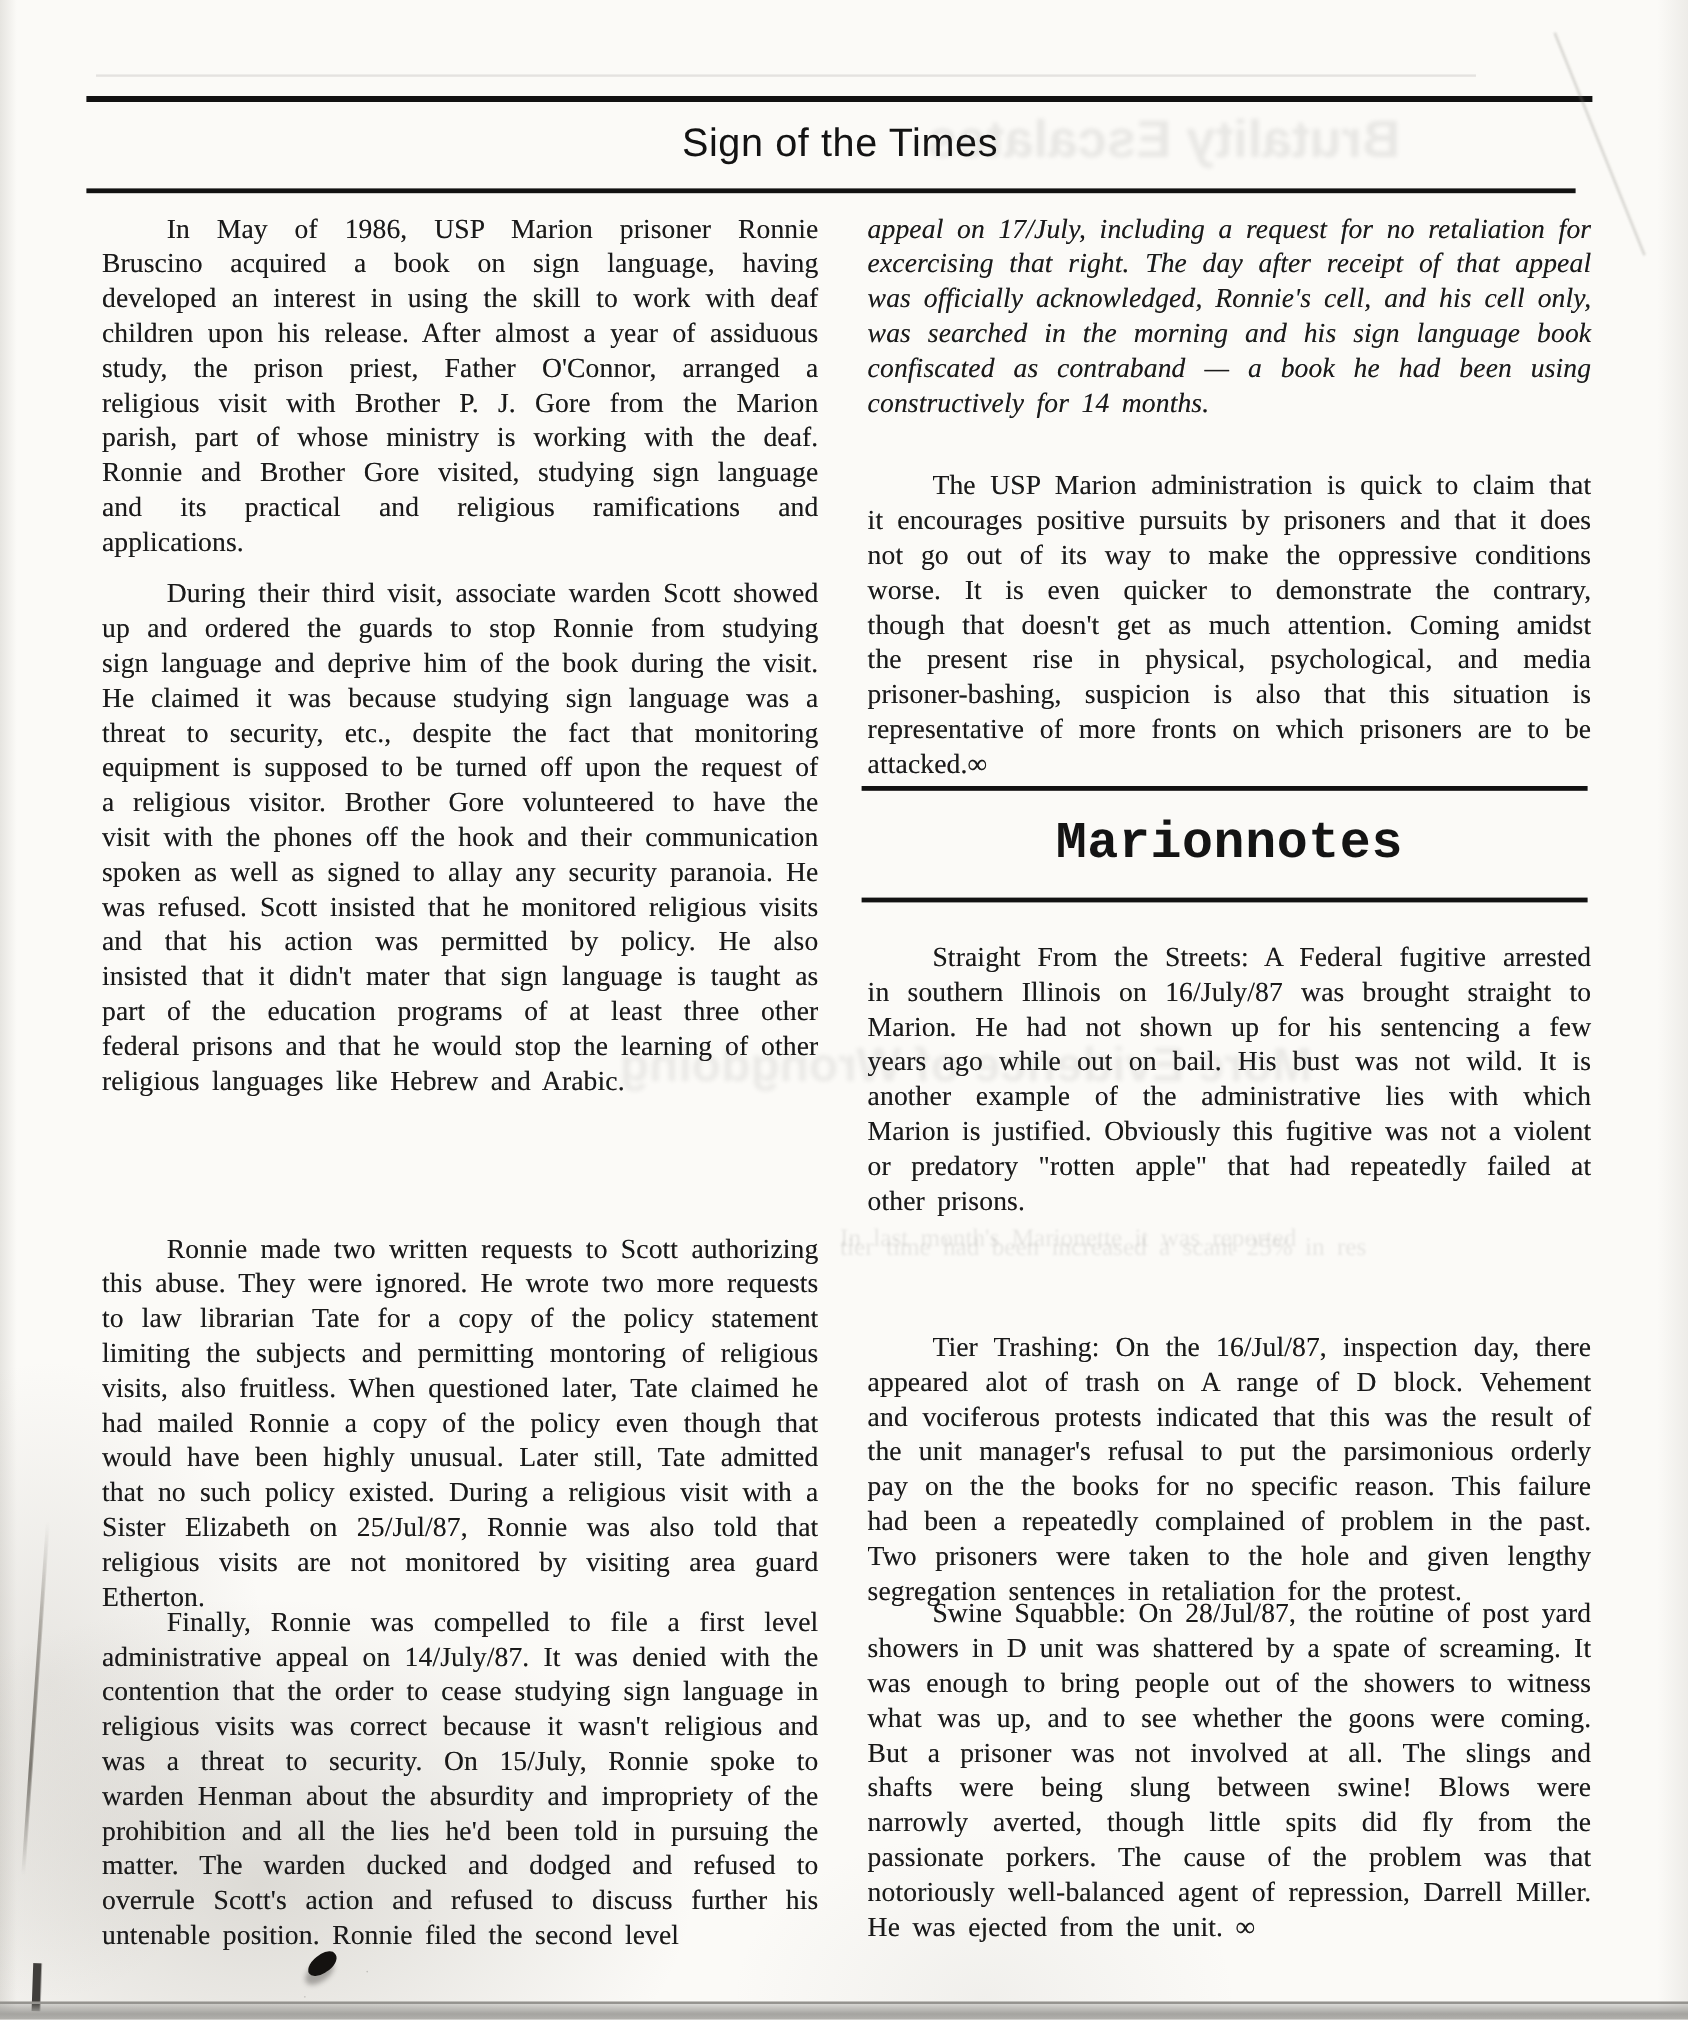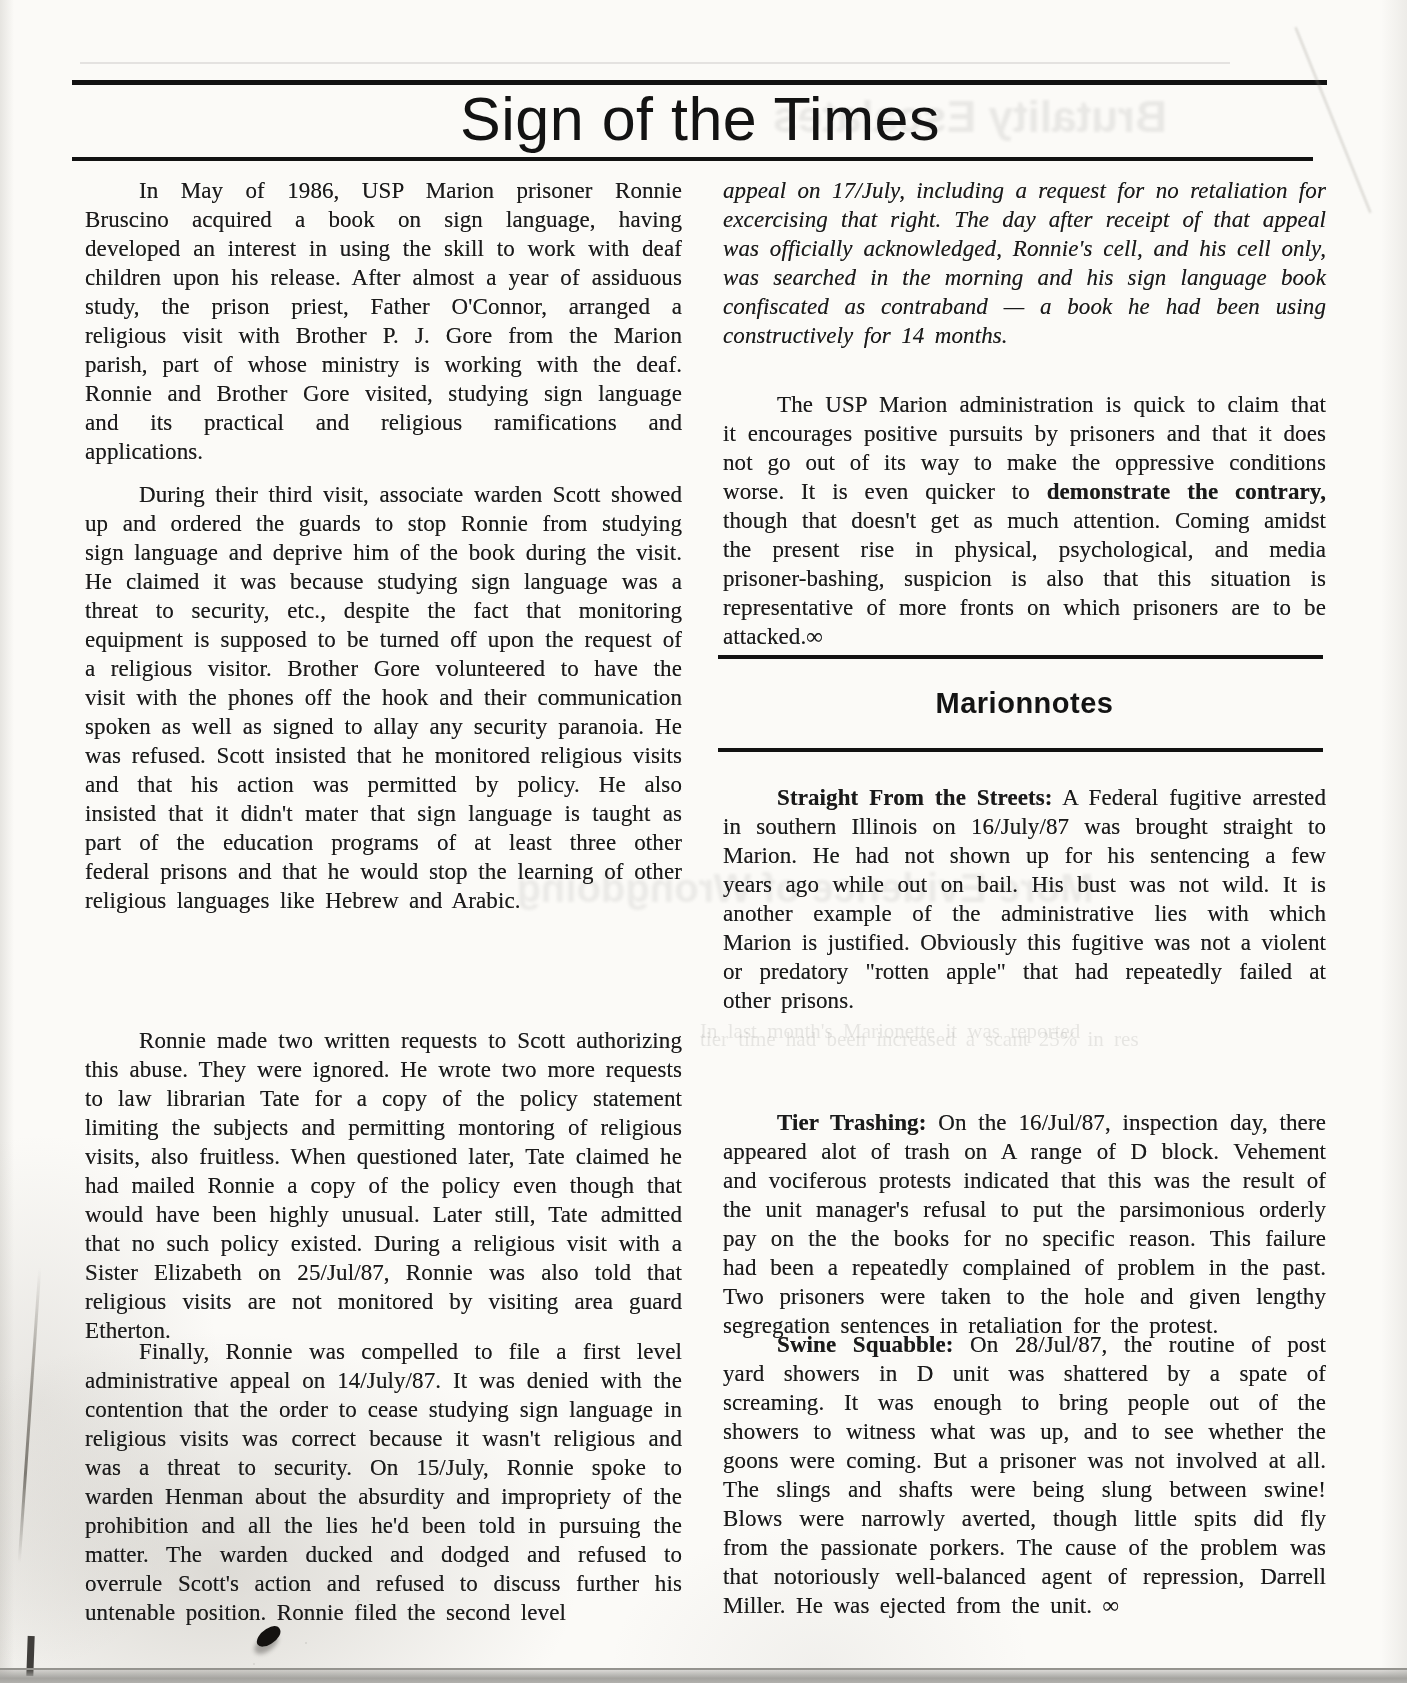--- a/index.html
+++ b/index.html
@@ -29,21 +29,21 @@
   .rule { position: absolute; background: #121212; }
   .rule-top    { left: 72px;  top: 80px;  width: 1255px; height: 5px; }
   .rule-under  { left: 72px;  top: 157px; width: 1241px; height: 4px; }
   .page-title {
     position: absolute;
     left: 72px; top: 88px; width: 1256px;
     margin: 0;
     text-align: center;
     font-family: "Liberation Sans", sans-serif;
     font-weight: 500;
-    font-size: 61px;
+    font-size: 33px;
     line-height: 62px;
     letter-spacing: 0.5px;
     color: #131313;
   }
 
   
   .para {
     position: absolute;
     margin: 0;
     text-align: justify;
@@ -62,33 +62,33 @@
   .p-l2 { top: 480px; }
   .p-l3 { top: 1026px; }
   .p-l4 { top: 1337px; }
 
   .p-r1 { top: 176px; font-style: italic; }
   .p-r2 { top: 390px; }
   .p-n1 { top: 783px; }
   .p-n2 { top: 1108px; }
   .p-n3 { top: 1330px; }
 
-  .bold { font-weight: bold; }
+  .bold { font-weight: normal; }
 
   
   .rule-notes-top    { left: 718px; top: 655px; width: 605px; height: 4px; }
   .rule-notes-bottom { left: 718px; top: 748px; width: 605px; height: 4px; }
   .notes-title {
     position: absolute;
     left: 723px; top: 668px; width: 603px;
     margin: 0;
     text-align: center;
-    font-family: Liberation Sans, sans-serif;
+    font-family: Liberation Mono, monospace;
     font-weight: bold;
-    font-size: 29px;
+    font-size: 43px;
     line-height: 70px;
     letter-spacing: 0.5px;
     color: #141414;
   }
 
   
   .bleed {
     position: absolute;
     transform: scaleX(-1);
     font-family: "Liberation Sans", sans-serif;

